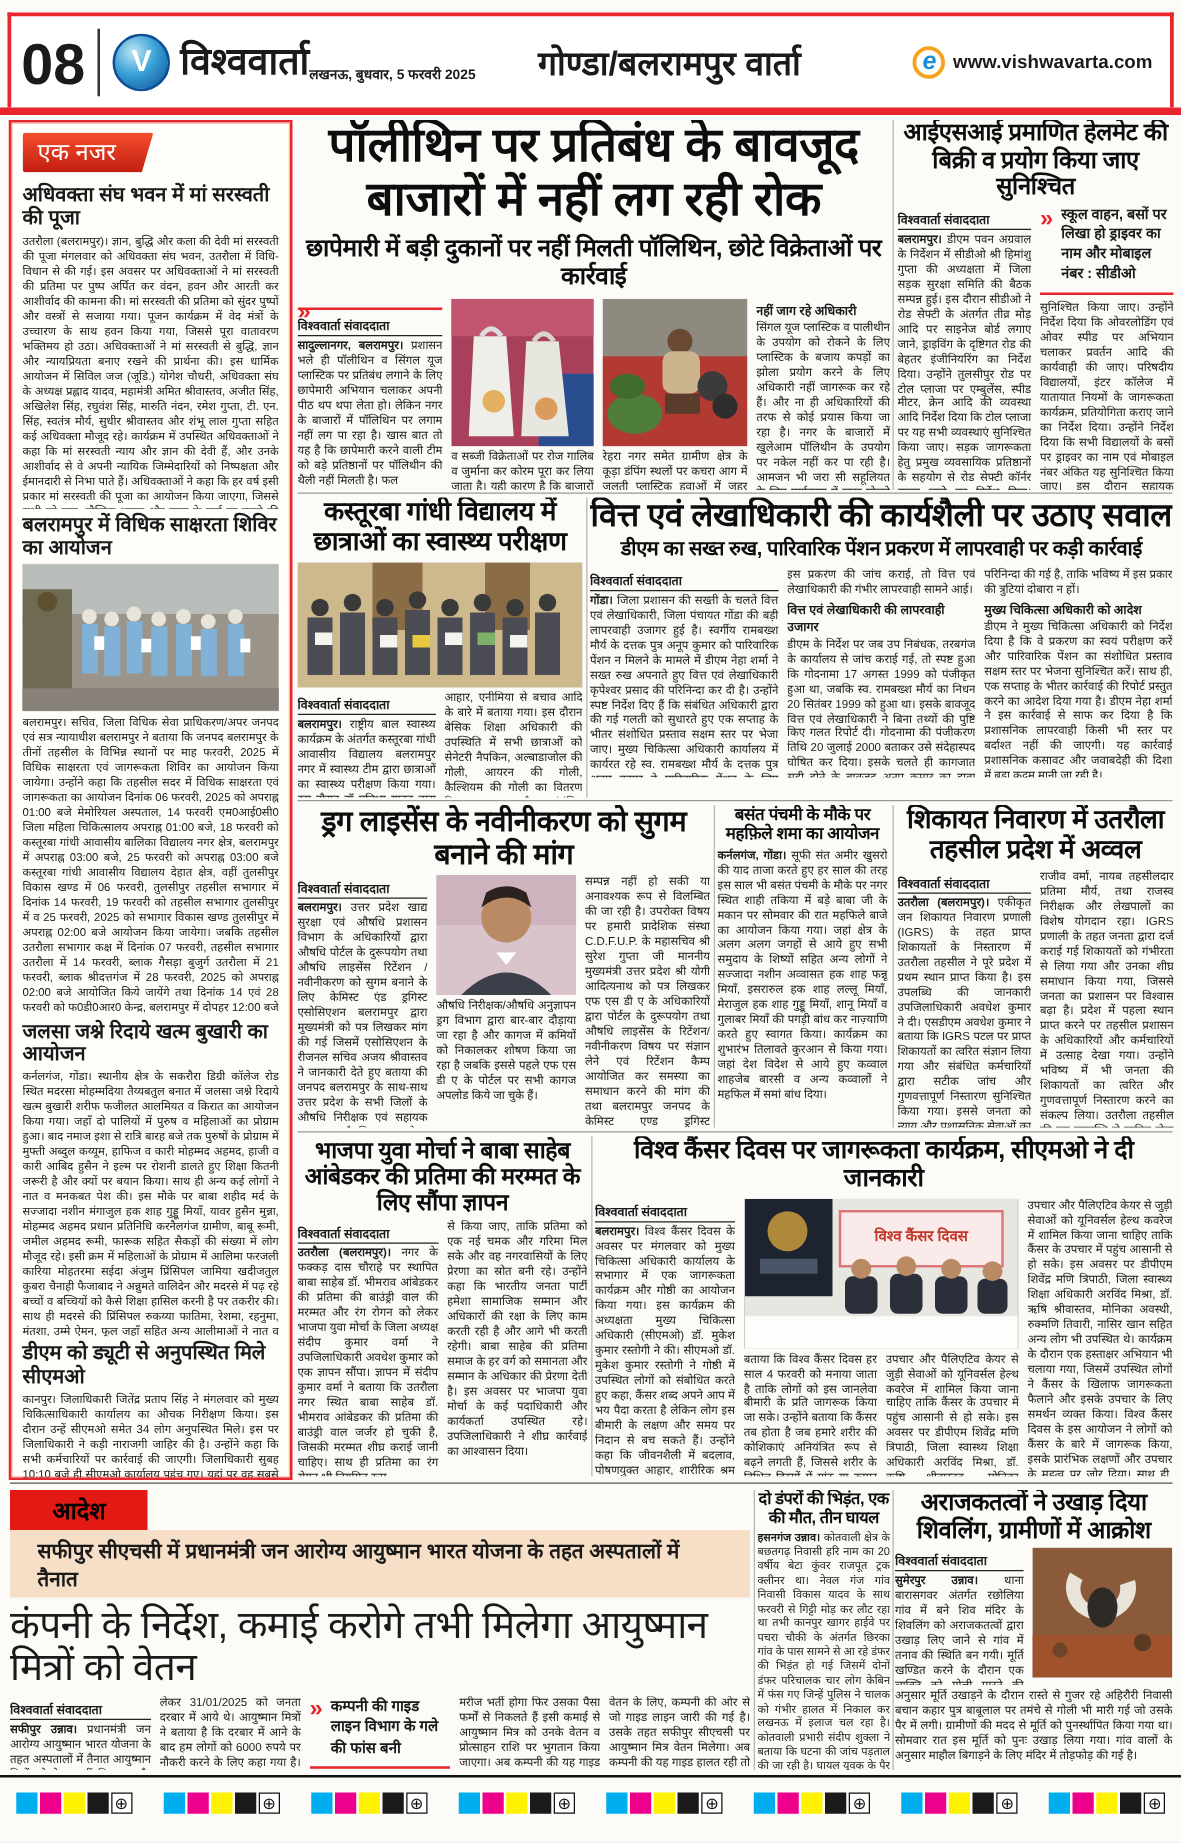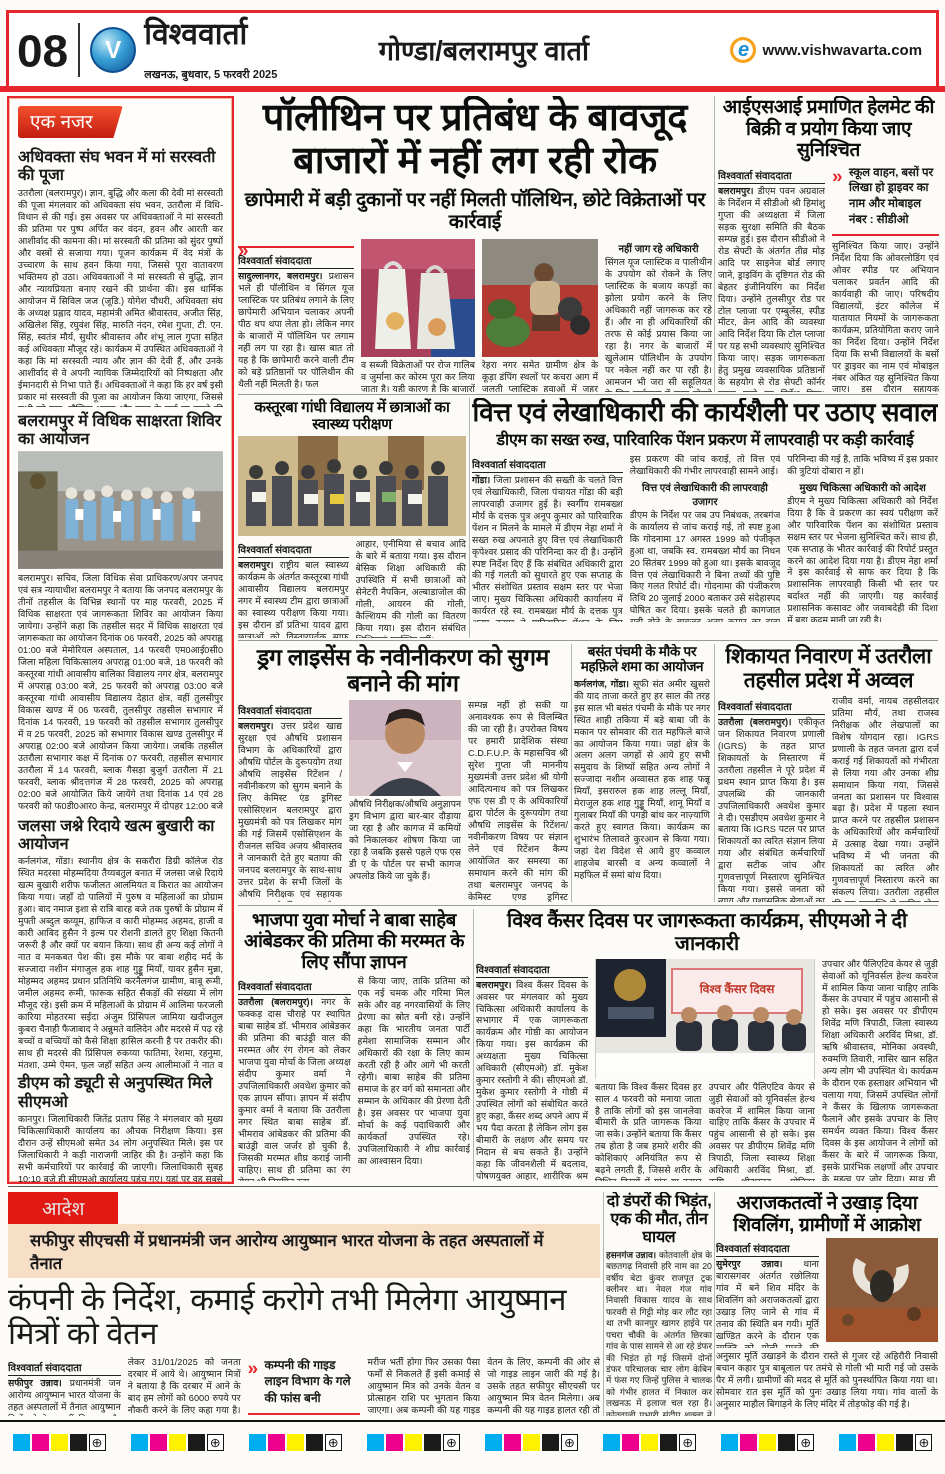--- a/index.html
+++ b/index.html
@@ -4,49 +4,49 @@
 <style>
 *{margin:0;padding:0;box-sizing:border-box}
 body{background:#d9d9d9;font-family:"Liberation Sans","DejaVu Sans",sans-serif;color:#1a1a1a}
 .page{position:relative;width:945px;height:1474px;margin:0 auto;background:#fcfbf7;overflow:hidden}
 
 .header{position:absolute;left:6px;top:10px;width:933px;height:76px;border:3px solid #e8262d;border-bottom:none;display:flex;align-items:center;background:#fff}
 .redline{position:absolute;left:0;top:86px;width:945px;height:6px;background:#e8262d}
 .pagenum{font-size:46px;font-weight:700;padding:2px 10px 0 8px;line-height:1}
 .pn-div{width:2px;height:54px;background:#333;margin-right:10px}
 .logo{width:46px;height:46px;border-radius:50%;background:radial-gradient(circle at 35% 30%,#bfe6f5 0%,#39a0d6 45%,#0d4f93 100%);border:2px solid #0d4f93;display:flex;align-items:center;justify-content:center;color:#fff;font-weight:800;font-size:24px;margin-right:8px}
-.mast{display:flex;flex-direction:column}
+.mast{display:flex;flex-direction:row}
 .mast .title{font-size:30px;font-weight:800;line-height:1.05}
 .mast .dateline{font-size:11px;font-weight:700;margin-top:17px}
 .edition{flex:1;text-align:center;font-size:27px;font-weight:800;padding-right:40px}
 .site{display:flex;align-items:center;gap:6px;padding-right:14px}
 .eicon{width:26px;height:26px;border-radius:50%;border:3px solid #f6a21d;color:#1b8fd6;font-weight:800;font-size:20px;display:flex;align-items:center;justify-content:center;background:#fff;font-style:italic}
 .site .url{font-size:15px;font-weight:800}
 
 .hl{font-weight:800;text-align:center;line-height:1.14;color:#0d0d0d;letter-spacing:-.3px}
 .byline{font-weight:800;font-size:10px;border-bottom:1.5px solid #222;padding-bottom:1px;margin:3px 0 2px;display:block}
 .body{font-size:9.2px;line-height:1.3;text-align:justify;color:#1c1c1c}
 .body b,.dl{font-weight:800}
 .quote{position:relative;padding-left:17px;font-weight:800;font-size:11.5px;line-height:1.35;border-bottom:2px solid #e8262d;padding-bottom:7px;margin-bottom:5px}
 .quote .qm{position:absolute;left:0;top:-2px;color:#e8262d;font-size:19px;font-weight:800}
-.subbed{font-weight:800;font-size:10px;text-align:center;margin:2px 0}
+.subbed{font-weight:800;font-size:10px;margin:2px 0}
 .photo{width:100%;display:block;background:#ccc}
 .caption{font-size:9.2px;line-height:1.3;text-align:justify;margin-top:3px}
 .grid{display:grid;gap:7px;overflow:hidden}
 .col{overflow:hidden}
 .hr{position:absolute;background:#9a9a9a;height:1px}
 .vr{position:absolute;background:#b5b5b5;width:1px}
 section{position:absolute;overflow:hidden}
 
 .sidebar{position:absolute;left:7px;top:96px;width:227px;height:1088px;border:2px solid #e8262d;box-shadow:inset 0 0 0 1px #f9b79a;background:#fffefa;padding:8px 9px;overflow:hidden}
 .sb-label{display:inline-block;background:linear-gradient(#f4502c,#c21d10);color:#fff;font-weight:400;font-size:19px;padding:2px 30px 4px 12px;border-radius:3px;clip-path:polygon(0 0,100% 0,91% 100%,0 100%);margin-bottom:5px}
 .sb-h{font-size:16px;font-weight:800;margin:5px 0 2px;line-height:1.15}
 .sb-b{font-size:9.1px;line-height:1.32;text-align:justify}
 
-.badge{display:inline-block;background:#e31a13;color:#e5e5e5;font-weight:400;font-size:19px;padding:3px 34px;vertical-align:middle}
+.badge{display:inline-block;background:#e31a13;color:#000000;font-weight:700;font-size:19px;padding:3px 34px;vertical-align:middle}
 .strip{display:inline-block;background:#f6dfc6;font-weight:800;font-size:16.5px;padding:4px 22px;vertical-align:middle}
 .bighl{font-size:31px;font-weight:400;line-height:1.1;letter-spacing:-.5px;margin-top:5px}
 
 .botline{position:absolute;left:0;top:1420px;width:945px;height:2px;background:#111}
 .regbar{position:absolute;left:0;top:1434px;width:945px;display:flex;justify-content:space-around}
 .reggroup{display:flex;gap:2px}
 .sw{width:17px;height:17px;display:inline-block}
 .regmark{width:17px;height:17px;border:1.5px solid #111;display:flex;align-items:center;justify-content:center;font-size:13px;line-height:1;color:#111;background:#fff}
 </style>
 </head>
@@ -176,21 +176,21 @@
       <div class="col">
         <div class="quote"><span class="qm">»</span><span>स्कूल वाहन, बसों पर लिखा हो ड्राइवर का नाम और मोबाइल नंबर : सीडीओ</span></div>
         <div class="body">सुनिश्चित किया जाए। उन्होंने निर्देश दिया कि ओवरलोडिंग एवं ओवर स्पीड पर अभियान चलाकर प्रवर्तन आदि की कार्यवाही की जाए। परिषदीय विद्यालयों, इंटर कॉलेज में यातायात नियमों के जागरूकता कार्यक्रम, प्रतियोगिता कराए जाने का निर्देश दिया। उन्होंने निर्देश दिया कि सभी विद्यालयों के बसों पर ड्राइवर का नाम एवं मोबाइल नंबर अंकित यह सुनिश्चित किया जाए। इस दौरान सहायक संभागीय परिवहन अधिकारी, मुख्य चिकित्सा अधिकारी, जिला विद्यालय निरीक्षक, जिला बेसिक शिक्षा अधिकारी, समस्त अधिशाषी अधिकारी व अन्य संबंधित अधिकारी / कर्मचारीगण उपस्थित रहें।</div>
       </div>
     </div>
   </section>
 
   <div class="hr" style="left:238px;top:394px;width:700px"></div>
 
   <section style="left:238px;top:398px;width:228px;height:240px">
-    <h2 class="hl" style="font-size:15px">कस्तूरबा गांधी विद्यालय में छात्राओं का स्वास्थ्य परीक्षण</h2>
+    <h2 class="hl" style="font-size:21px">कस्तूरबा गांधी विद्यालय में छात्राओं का स्वास्थ्य परीक्षण</h2>
     <svg class="photo" width="228" height="100" viewBox="0 0 228 100" style="margin-top:4px">
       <rect width="228" height="100" fill="#cdb98c"></rect>
         <rect x="60" y="0" width="40" height="54" fill="#8a6d46"></rect>
         <rect x="150" y="0" width="36" height="54" fill="#8a6d46"></rect>
       <g fill="#3a3a3a">
           <circle cx="18" cy="36" r="7"></circle>
           <circle cx="44" cy="32" r="7"></circle>
           <circle cx="70" cy="36" r="7"></circle>
           <circle cx="96" cy="30" r="7"></circle>
           <circle cx="122" cy="36" r="7"></circle>
@@ -354,21 +354,21 @@
       <div class="col body">लेकर 31/01/2025 को जनता दरबार में आये थे। आयुष्मान मित्रों ने बताया है कि दरबार में आने के बाद हम लोगों को 6000 रुपये पर नौकरी करने के लिए कहा गया है। से 5 आयुष्मान मित्रों को नौकरी से निकाल दिया गया है। कम्पनी साइडर्स इन्फार्मेशन प्राइवेट लिमिटेड के हाथ चार चार दबाव</div>
       <div class="col">
         <div class="quote" style="font-size:12px"><span class="qm">»</span><span>कम्पनी की गाइड लाइन विभाग के गले की फांस बनी</span></div>
       </div>
       <div class="col body">मरीज भर्ती होगा फिर उसका पैसा फर्मों से निकलते हैं इसी कमाई से आयुष्मान मित्र को उनके वेतन व प्रोत्साहन राशि पर भुगतान किया जाएगा। अब कम्पनी की यह गाइड लाइन विभाग के गले की फांस बनी हुई है। अस्पताल में आयुष्मान योजना का जो</div>
       <div class="col body">वेतन के लिए, कम्पनी की ओर से जो गाइड लाइन जारी की गई है। उसके तहत सफीपुर सीएचसी पर आयुष्मान मित्र वेतन मिलेगा। अब कम्पनी की यह गाइड हालत रही तो आने वाले समय में सीएचसी में आयुष्मान योजना का संचालन मुश्किल हो जाएगा।</div>
     </div>
   </section>
 
   <section style="left:606px;top:1192px;width:106px;height:224px">
-    <h3 class="hl" style="font-size:16px">दो डंपरों की भिड़ंत, एक की मौत, तीन घायल</h3>
+    <h3 class="hl" style="font-size:13px">दो डंपरों की भिड़ंत, एक की मौत, तीन घायल</h3>
     <div class="body" style="font-size:8.8px;margin-top:3px"><b class="dl">हसनगंज उन्नाव।</b> <span>कोतवाली क्षेत्र के बछतगढ़ निवासी हरि नाम का 20 वर्षीय बेटा कुंवर राजपूत ट्रक क्लीनर था। नेवल गंज गांव निवासी विकास यादव के साथ फरवरी से गिट्टी मोड़ कर लौट रहा था तभी कानपुर खागर हाईवे पर पचरा चौकी के अंतर्गत छिरका गांव के पास सामने से आ रहे डंफर की भिड़ंत हो गई जिसमें दोनों डंफर परिचालक चार लोग केबिन में फंस गए जिन्हें पुलिस ने चालक को गंभीर हालत में निकाल कर लखनऊ में इलाज चल रहा है। कोतवाली प्रभारी संदीप शुक्ला ने बताया कि घटना की जांच पड़ताल की जा रही है। घायल युवक के पैर में फोड़ा था।</span></div>
   </section>
 
   <section style="left:716px;top:1192px;width:222px;height:224px">
     <h2 class="hl" style="font-size:19px">अराजकतत्वों ने उखाड़ दिया शिवलिंग, ग्रामीणों में आक्रोश</h2>
     <div class="grid" style="grid-template-columns:1fr 112px;margin-top:3px;height:110px">
       <div class="col">
         <span class="byline">विश्ववार्ता संवाददाता</span>
         <div class="body"><b class="dl">सुमेरपुर उन्नाव।</b> <span>थाना बारासगवर अंतर्गत रछोलिया गांव में बने शिव मंदिर के शिवलिंग को अराजकतत्वों द्वारा उखाड़ लिए जाने से गांव में तनाव की स्थिति बन गयी। मूर्ति खण्डित करने के दौरान एक व्यक्ति को गोली मारने की घटना भी दबी जुबान चर्चा का विषय बन गया। थाना क्षेत्र के रछोलिया गांव में</span></div>
       </div>

